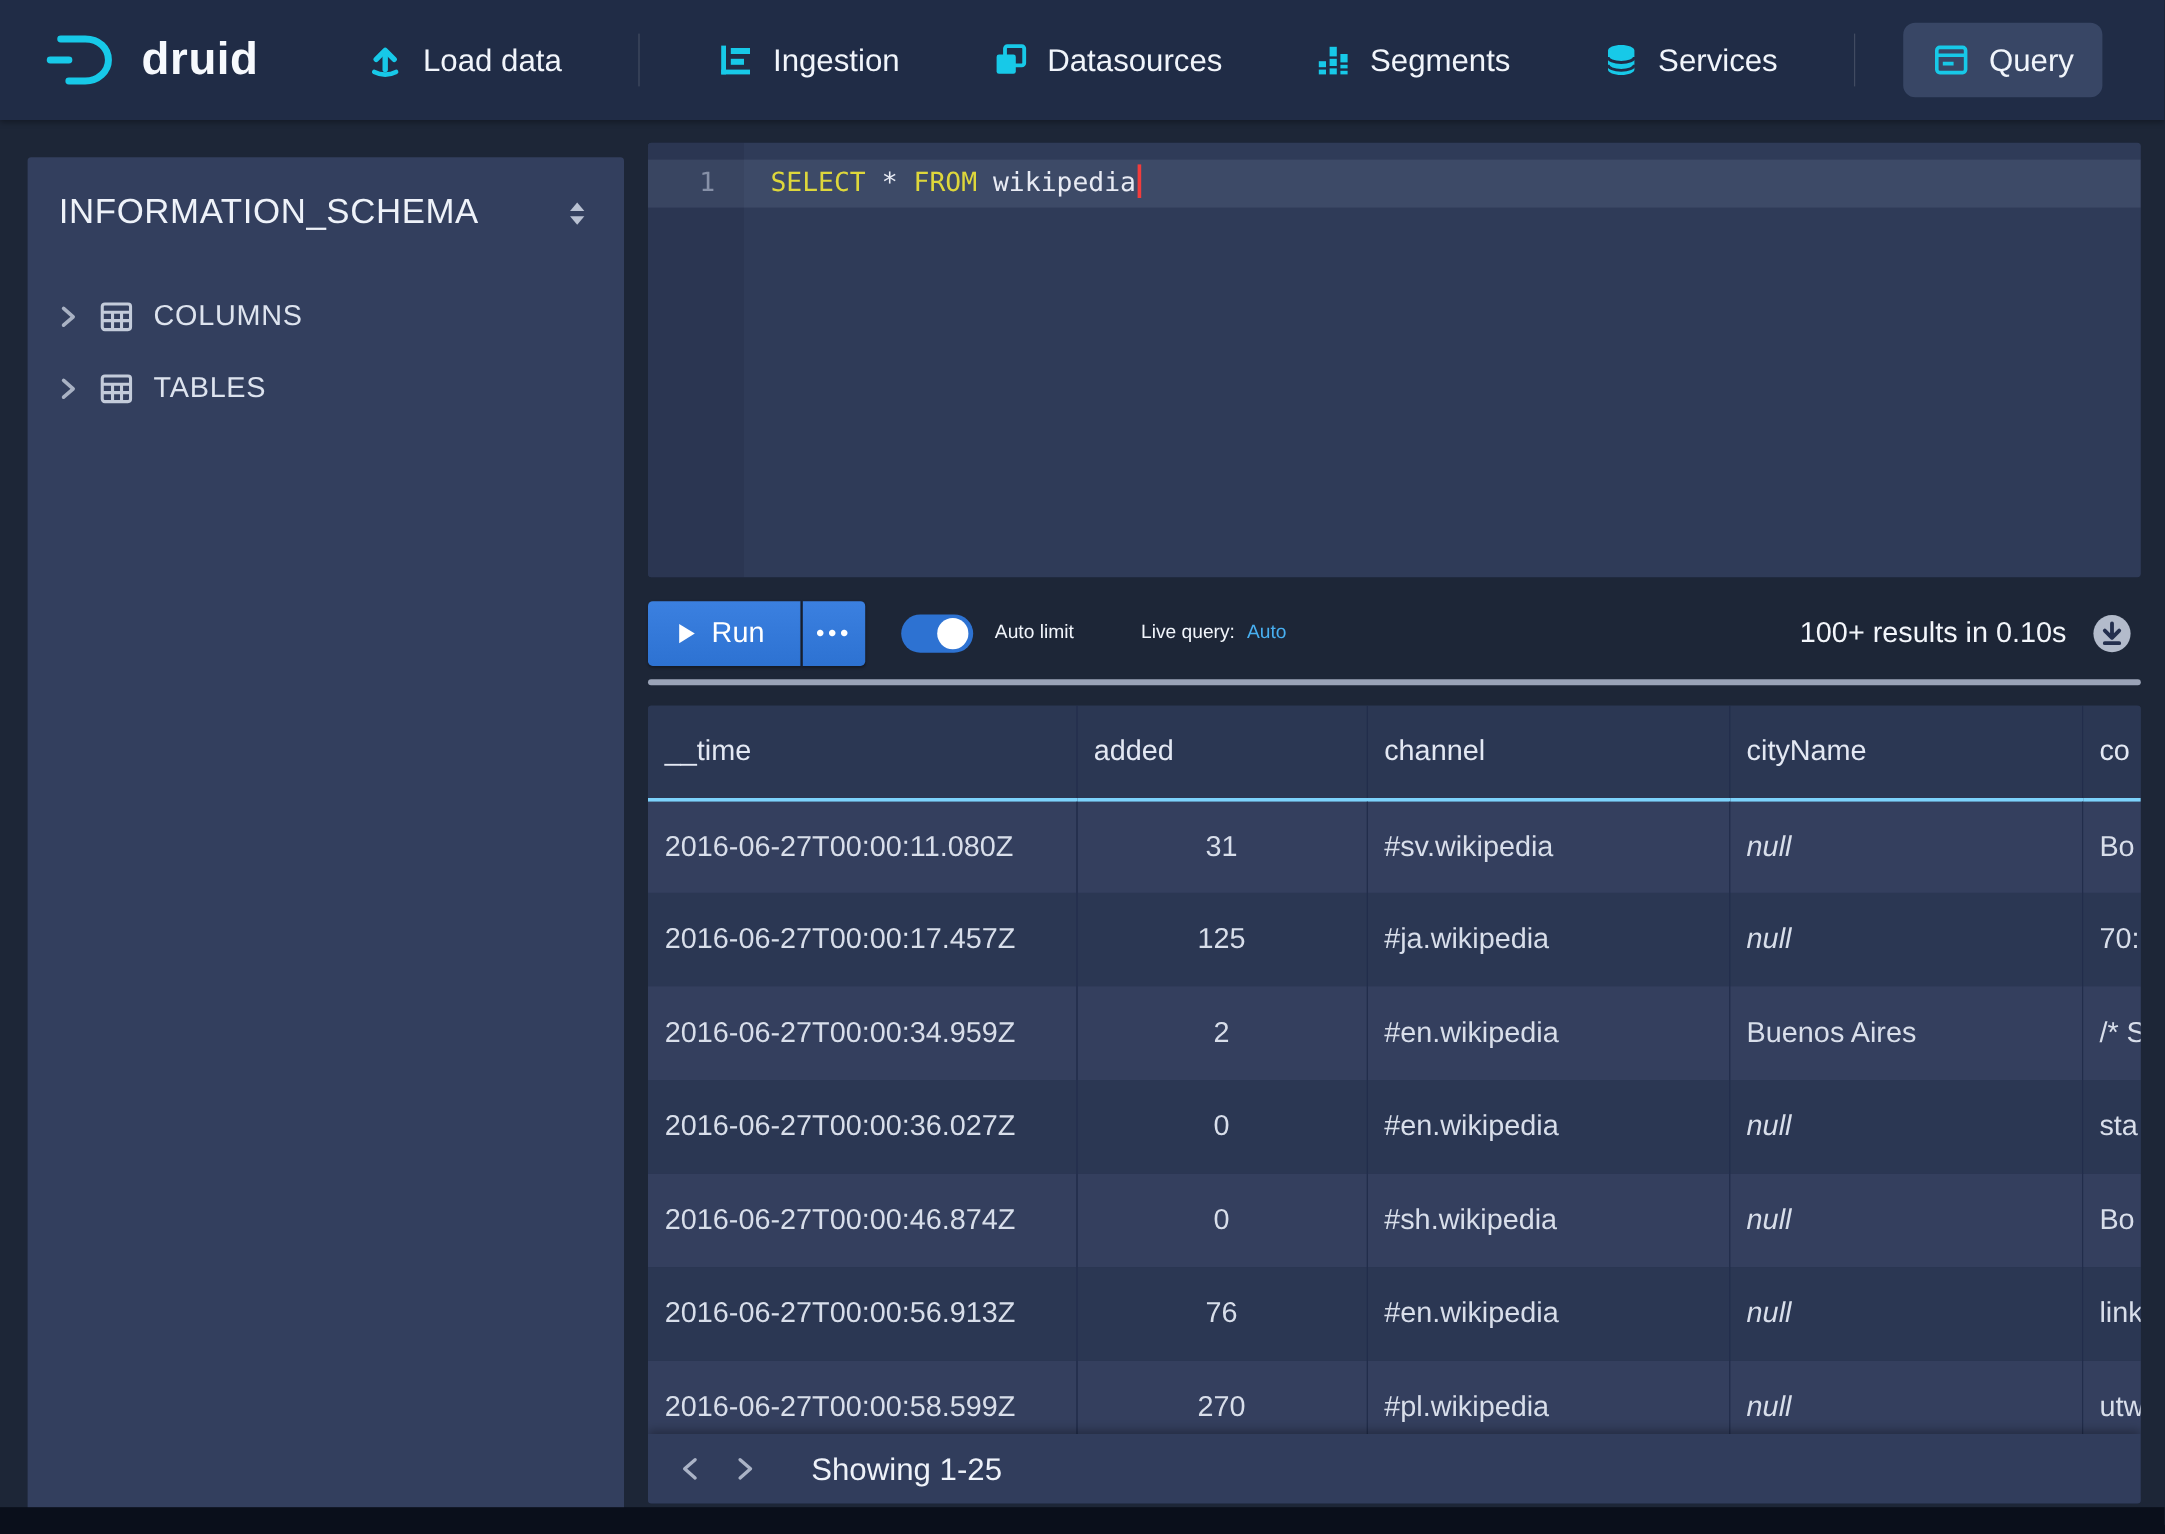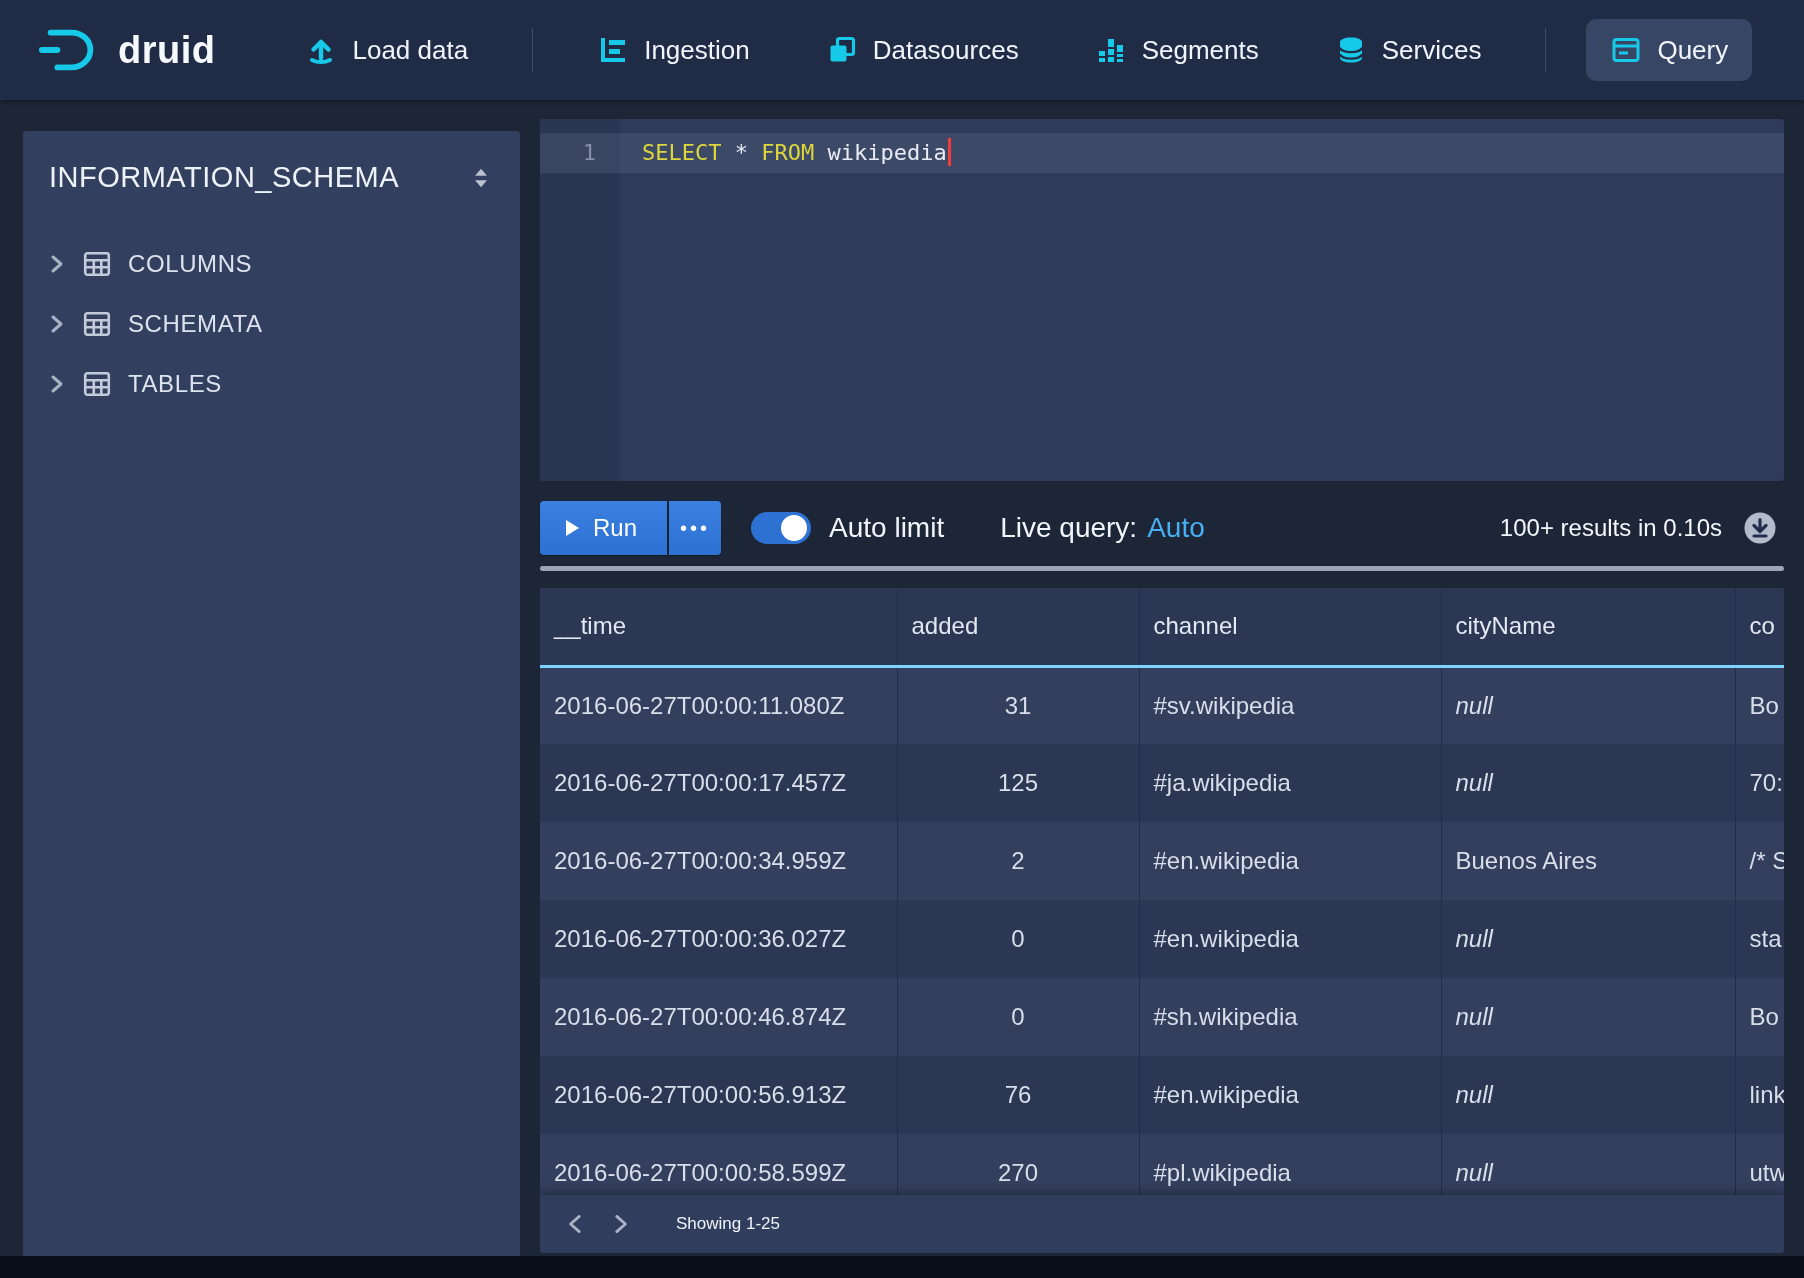--- a/index.html
+++ b/index.html
@@ -49,21 +49,21 @@
   .runbar { position:absolute; left:0; top:379px; width:1244px; height:60px; display:flex; align-items:center; }
   .btn-run { display:flex; align-items:center; gap:13px; height:54px; padding:0 30px 0 24px;
              background:linear-gradient(#3b80e0,#2d72d2); border-radius:4px 0 0 4px; color:#fff;
              font-size:24px; cursor:pointer; box-shadow:0 1px 2px rgba(0,0,0,.3); }
   .btn-more { height:54px; width:52px; margin-left:2px; background:linear-gradient(#3b80e0,#2d72d2);
               border-radius:0 4px 4px 0; display:flex; align-items:center; justify-content:center;
               color:#fff; font-size:20px; letter-spacing:3px; cursor:pointer; box-shadow:0 1px 2px rgba(0,0,0,.3); }
   .toggle { width:60px; height:32px; border-radius:17px; background:#2d72d2; position:relative;
             margin-left:30px; cursor:pointer; flex:none; }
   .toggle .knob { position:absolute; right:4px; top:3px; width:26px; height:26px; border-radius:50%; background:#fff; }
-  .lbl { font-size:28px; color:#f1f5fb; }
+  .lbl { font-size:16px; color:#f1f5fb; }
   .auto-limit { margin-left:18px; }
   .live-label { margin-left:56px; }
   .live-value { margin-left:10px; color:#48aff0; cursor:pointer; }
   .right-group { margin-left:auto; display:flex; align-items:center; gap:20px; padding-right:6px; }
   .results-info { font-size:24px; color:#f3f6fb;text-align:right; }
   .dl { cursor:pointer; }
 
   
   .divider { position:absolute; left:0; top:447px; width:1244px; height:5px; background:#9aa3b7; border-radius:3px; cursor:row-resize; }
 
@@ -79,21 +79,21 @@
   tr.odd td { background:#343f5e; }
   tr.even td { background:#2b3753; }
   td.num { text-align:center; padding-left:0; }
   td.null-val { font-style:italic; }
 
   .table-footer { position:absolute; left:0; bottom:0; width:100%; height:58px; background:#313d5c;
                   display:flex; align-items:center; padding-left:14px;
                   box-shadow:0 -3px 8px rgba(0,0,0,.3); }
   .page-btn { width:44px; height:44px; display:flex; align-items:center; justify-content:center;
               color:#aab3c6; cursor:pointer; border-radius:4px; }
-  .showing { font-size:17px; color:#eef2f9; margin-left:34px; }
+  .showing { font-size:26px; color:#eef2f9; margin-left:34px; }
 
   .bottom-strip { position:absolute; left:0; top:1256px; width:1804px; height:22px; background:#0a0f1b; }
 </style>
 </head>
 <body>
 
 <div class="app">
 
   <div class="topbar">
     <div class="brand">
@@ -206,34 +206,20 @@
         </span>
         <span class="icon tbl">
           <svg width="30" height="30" viewBox="0 0 28 28" fill="none" stroke="currentColor" stroke-width="2.4">
             <rect x="3" y="4" width="22" height="20" rx="2"></rect>
             <path d="M3 10.5 h22 M3 17 h22 M11 10.5 v13.5 M18 10.5 v13.5"></path>
           </svg>
         </span>
         <span>COLUMNS</span>
       </div>
 
-      <div class="tree-item">
-        <span class="icon chev">
-          <svg width="24" height="24" viewBox="0 0 24 24" fill="none" stroke="currentColor" stroke-width="3" stroke-linecap="round" stroke-linejoin="round">
-              <path d="M9 5 l8 7 -8 7"></path>
-            </svg>
-        </span>
-        <span class="icon tbl">
-          <svg width="30" height="30" viewBox="0 0 28 28" fill="none" stroke="currentColor" stroke-width="2.4">
-            <rect x="3" y="4" width="22" height="20" rx="2"></rect>
-            <path d="M3 10.5 h22 M3 17 h22 M11 10.5 v13.5 M18 10.5 v13.5"></path>
-          </svg>
-        </span>
-        <span>SCHEMATA</span>
-      </div>
 
       <div class="tree-item">
         <span class="icon chev">
           <svg width="24" height="24" viewBox="0 0 24 24" fill="none" stroke="currentColor" stroke-width="3" stroke-linecap="round" stroke-linejoin="round">
               <path d="M9 5 l8 7 -8 7"></path>
             </svg>
         </span>
         <span class="icon tbl">
           <svg width="30" height="30" viewBox="0 0 28 28" fill="none" stroke="currentColor" stroke-width="2.4">
             <rect x="3" y="4" width="22" height="20" rx="2"></rect>

